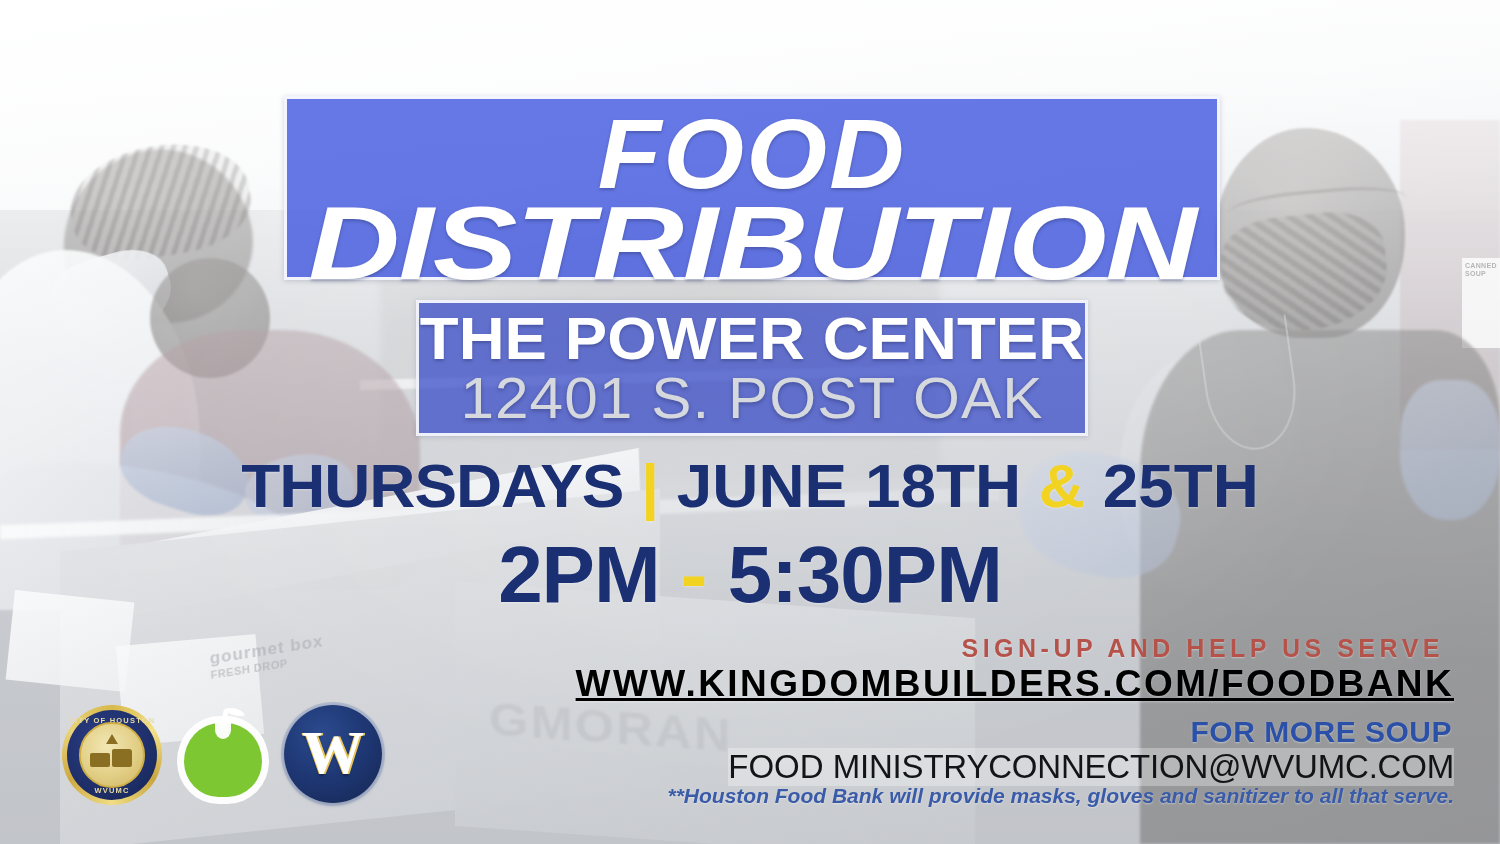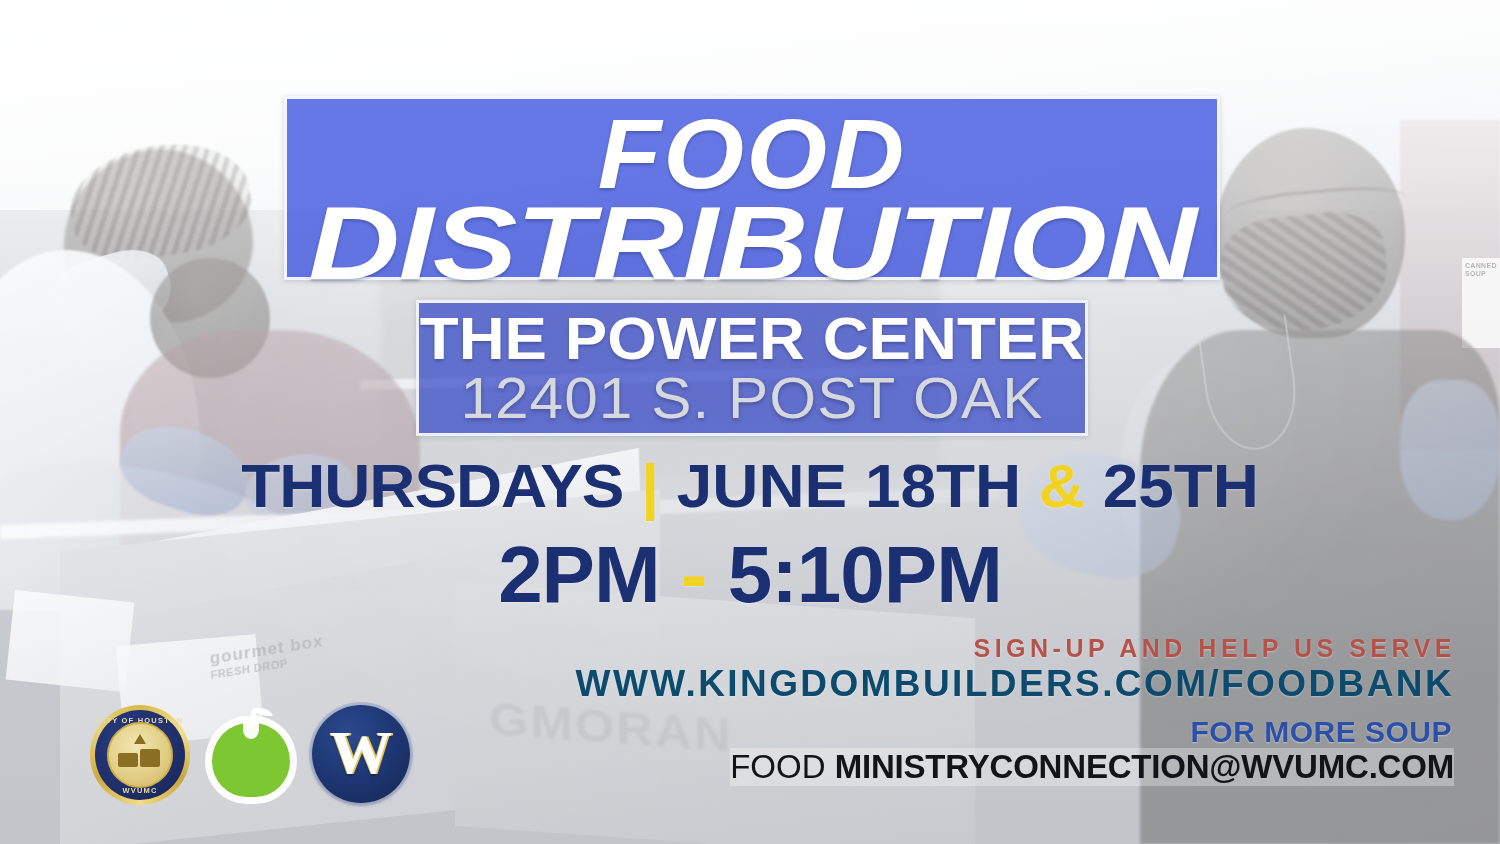--- a/index.html
+++ b/index.html
@@ -303,55 +303,56 @@
   .timeline {
     position:absolute; left:0; top:535px; width:100%;
     text-align:center;
     font-size:80px; font-weight:700; line-height:1;
     color:#1b2f73; white-space:nowrap;
     letter-spacing:-1px;
     text-shadow:0 1px 2px rgba(255,255,255,.35);
   }
 
   .signup {
-    position:absolute; right:44px; top:634px;
+    position:absolute; right:56px; top:634px;
     font-size:25px; font-weight:700; letter-spacing:4.5px;
     color:#b5524a; white-space:nowrap;
     text-shadow:0 1px 2px rgba(255,255,255,.4);
   }
   .weburl {
     position:absolute; right:46px; top:663px;
     font-size:37px; font-weight:700; letter-spacing:2.4px;
-    color:#0c4a6e; white-space:nowrap;
+    color:#000000; white-space:nowrap;
     text-shadow:0 1px 2px rgba(255,255,255,.35);
+    text-decoration:underline;
   }
 
   .moreinfo {
     position:absolute; right:48px; top:715px;
     font-size:30px; font-weight:700; letter-spacing:.5px;
     color:#2a50a8; white-space:nowrap;
     text-shadow:0 1px 2px rgba(255,255,255,.4);
   }
   .emailline {
     position:absolute; right:46px; top:748px;
     font-size:33px; color:#121418; white-space:nowrap;
     background:rgba(255,255,255,.30);
   }
   .emailline .lbl { font-weight:400; }
-  .emailline .addr { font-weight:700; letter-spacing:-.2px; }
+  .emailline .addr { font-weight:400; letter-spacing:-.2px; }
   .disclaimer {
     position:absolute; right:46px; top:784px;
     font-size:21px; font-style:italic; font-weight:700;
     color:#3a5ba8; white-space:nowrap;
     text-shadow:0 1px 2px rgba(255,255,255,.4);
   }
 
   
   .logos { position:absolute; left:62px; top:705px; width:300px; height:105px; }
-  .logo { position:absolute; top:0;margin-left:28px; }
+  .logo { position:absolute; top:0; }
 
   .seal { left:0; width:100px; height:100px; }
   .seal .ring-outer {
     position:absolute; inset:0; border-radius:50%;
     background:conic-gradient(#d8b94a,#f3e08a,#c9a63c,#f0dd85,#cfa93f,#e9d478,#d8b94a);
   }
   .seal .ring-band {
     position:absolute; inset:5px; border-radius:50%;
     background:radial-gradient(circle at 40% 35%, #2a3e86 0%, #1c2c64 70%, #16224e 100%);
   }
@@ -493,31 +494,32 @@
       <span class="thursdays">THURSDAYS</span>
       <span class="sep">|</span>
       <span>JUNE 18TH</span>
       <span class="sep">&amp;</span>
       <span>25TH</span>
     </div>
 
     <div class="timeline">
       <span>2PM</span>
       <span class="sep">-</span>
-      <span>5:10PM</span>
+      <span>5:30PM</span>
     </div>
 
     <div class="signup">SIGN-UP AND HELP US SERVE</div>
     <div class="weburl">WWW.KINGDOMBUILDERS.COM/FOODBANK</div>
 
     <div class="moreinfo">FOR MORE SOUP</div>
     <div class="emailline">
       <span class="lbl">FOOD</span>
       <span class="addr">MINISTRYCONNECTION@WVUMC.COM</span>
     </div>
+    <div class="disclaimer">**Houston Food Bank will provide masks, gloves and sanitizer to all that serve.</div>
 
     <div class="logos">
 
       <div class="logo seal">
         <div class="ring-outer"></div>
         <div class="ring-band"></div>
         <div class="txt-top">CITY OF HOUSTON</div>
         <div class="txt-bot">WVUMC</div>
         <div class="ring-inner"></div>
         <div class="star"></div>

